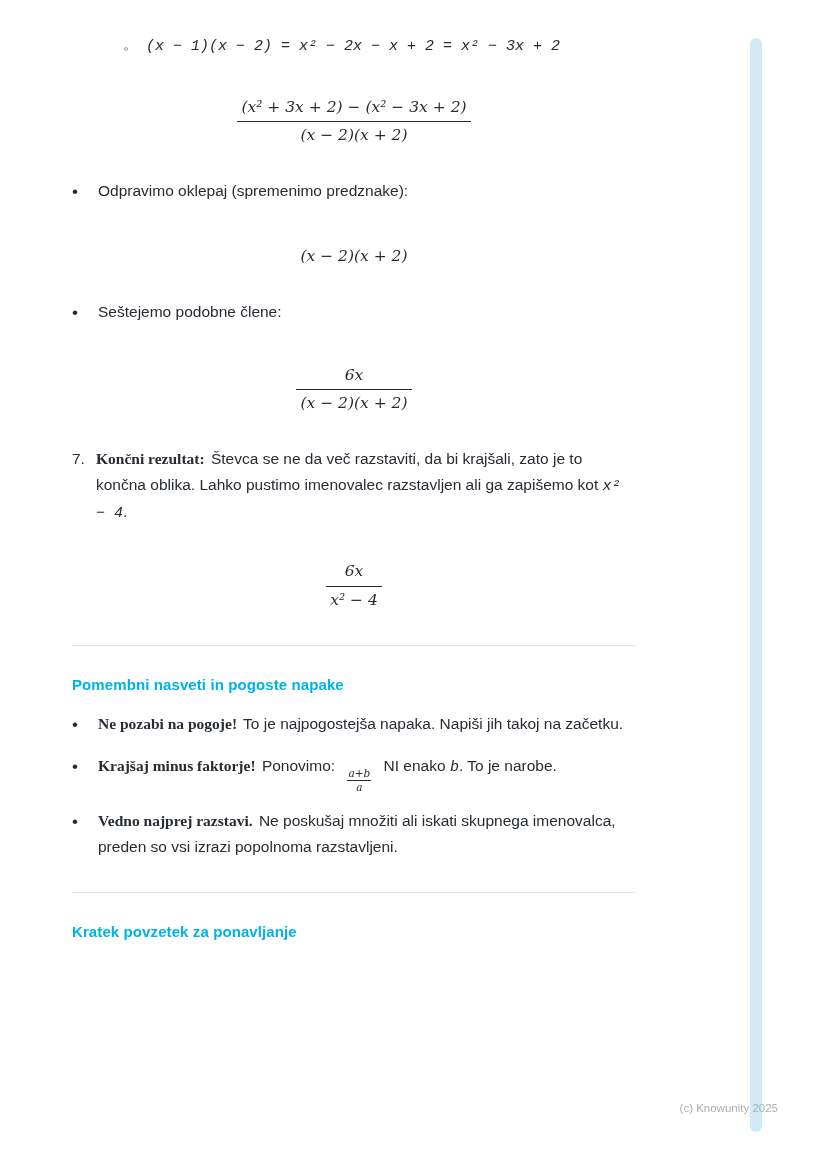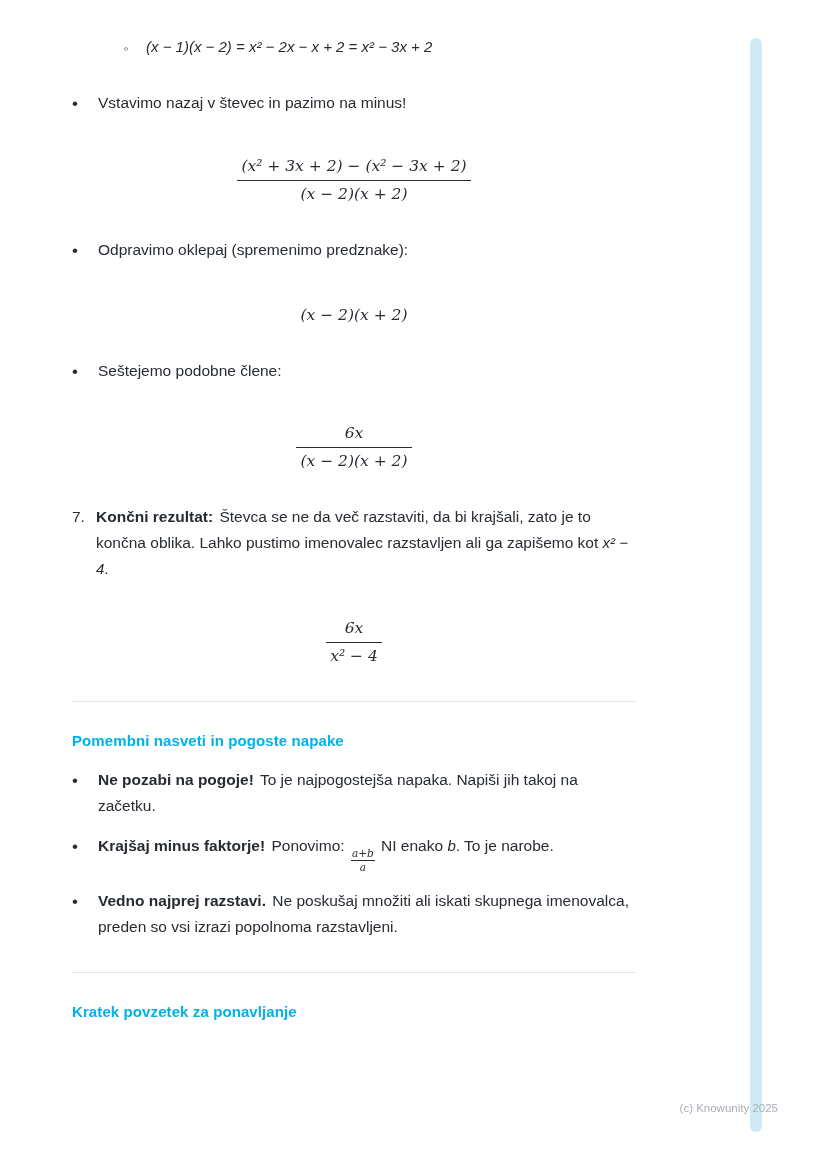--- a/index.html
+++ b/index.html
@@ -7,37 +7,37 @@
   .page{position:relative;width:828px;height:1171px;background:#ffffff;overflow:hidden;
         font-family:"Liberation Sans",sans-serif;color:#272c33;}
   .content{position:absolute;left:72px;top:34px;width:564px;font-size:15.5px;line-height:1.68;}
 
   
   .sub-item{display:flex;margin-left:52px;font-size:15px;}
   .sub-marker{flex:none;width:22px;padding-top:1px;color:#272c33;}
   .sub-marker::before{content:"◦";font-size:13px;}
 
   
-  .math-inline{font-family:Liberation Sans, sans-serif;font-style:italic;font-size:15px;}
+  .math-inline{font-family:Liberation Mono, monospace;font-style:italic;font-size:15px;}
   .math-block{text-align:center;margin:36px 0 30px;}
   .frac{display:inline-block;text-align:center;font-family:"DejaVu Serif",serif;
         font-style:italic;font-size:15.5px;line-height:1.5;}
   .frac .num{display:block;border-bottom:1.2px solid #272c33;padding:0 4px 2px;}
   .frac .den{display:block;padding:2px 4px 0;}
   .ifrac{display:inline-flex;flex-direction:column;align-items:center;vertical-align:-0.55em;
-         font-family:"DejaVu Serif",serif;font-style:italic;font-size:10.5px;line-height:1.25;margin:0 2px;}
+         font-family:"DejaVu Serif",serif;font-style:italic;font-size:10.5px;line-height:1.25;margin:0 8px;}
   .ifrac .inum{border-bottom:1px solid #272c33;padding:0 1px;}
 
   
   .bullet-item{display:flex;margin-top:30px;}
   .marker{flex:none;width:26px;}
   .marker::before{content:"•";font-size:17px;}
   .num-item{display:flex;margin-top:30px;}
   .num-marker{flex:none;width:24px;}
-  b.lbl{font-weight:700;margin-right:2px;}
+  b.lbl{font-weight:700;margin-right:2px;font-family:Liberation Serif, serif;}
 
   .divider{border:none;border-top:1px solid #e4e6e9;margin:32px 0 0;}
   .heading{font-size:15px;font-weight:700;color:#00b2e6;margin-top:26px;letter-spacing:0.1px;
            font-family:"Liberation Sans",sans-serif;}
   .tips-list{margin-top:8px;}
   .tip{display:flex;margin-top:14px;}
 
   .scrollbar{position:absolute;left:750px;top:38px;width:12px;height:1094px;
              background:#cfeaf5;border-radius:7px;z-index:1;}
   .footer{position:absolute;top:1102px;right:50px;font-size:11.5px;color:#a9aeb6;z-index:2;}
@@ -46,24 +46,20 @@
 <body>
 
 <div class="page">
   <div class="content">
 
     <div class="sub-item">
       <span class="sub-marker"></span>
       <span class="math-inline">(x − 1)(x − 2) = x² − 2x − x + 2 = x² − 3x + 2</span>
     </div>
 
-    <div class="bullet-item">
-      <span class="marker"></span>
-      <span>Vstavimo nazaj v števec in pazimo na minus!</span>
-    </div>
     <div class="math-block">
       <span class="frac">
         <span class="num">(x² + 3x + 2) − (x² − 3x + 2)</span>
         <span class="den">(x − 2)(x + 2)</span>
       </span>
     </div>
 
     <div class="bullet-item">
       <span class="marker"></span>
       <span>Odpravimo oklepaj (spremenimo predznake):</span>

